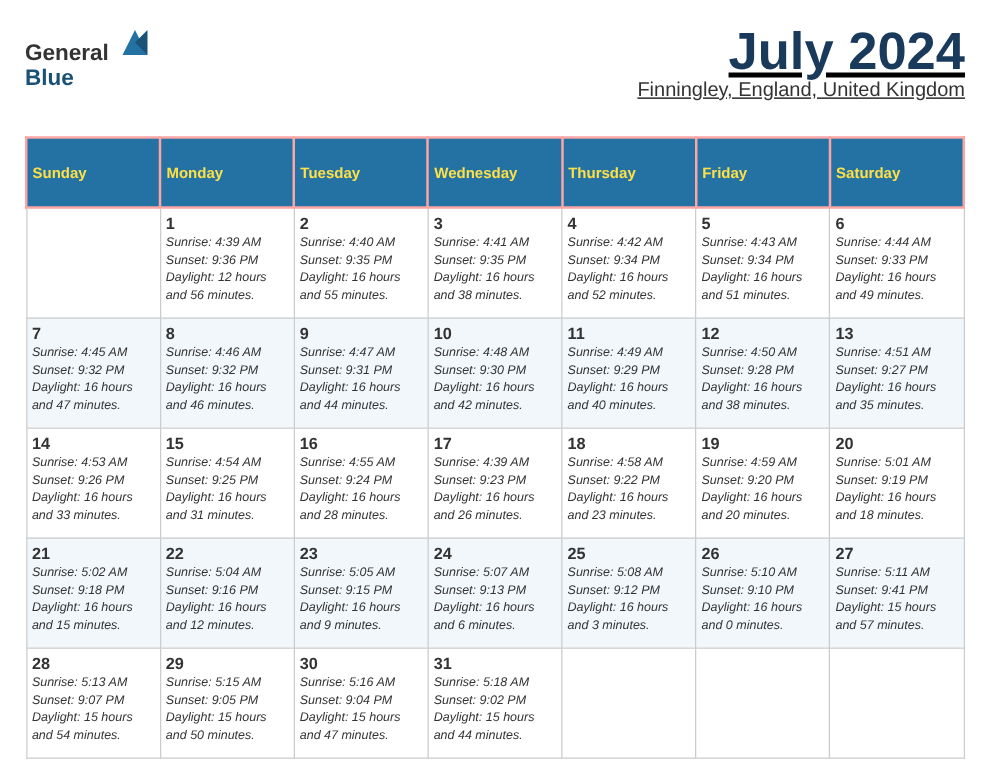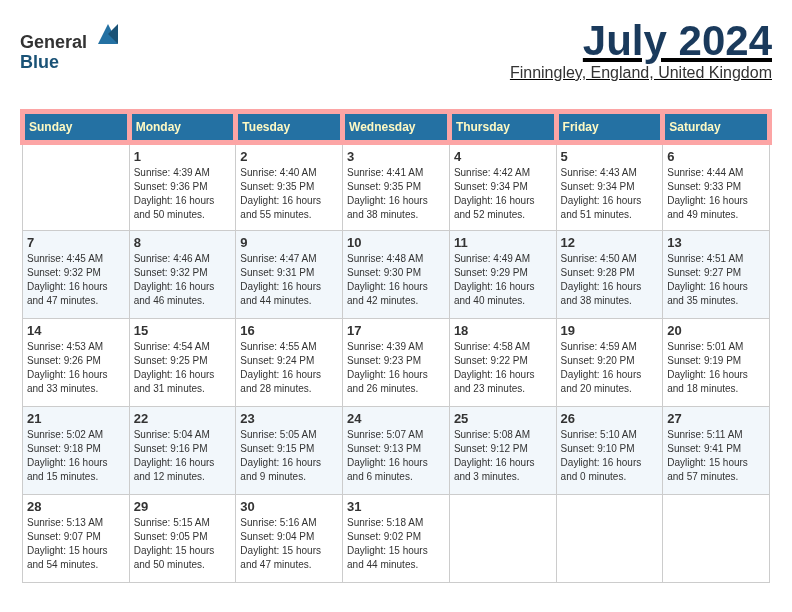--- a/index.html
+++ b/index.html
@@ -52,45 +52,46 @@
       color: #333;
       margin-top: 2px;
     }
     .calendar-table {
       width: 100%;
       border-collapse: collapse;
       font-size: 11px;
     }
     .calendar-table th {
       background-color: #2471a3;
-      color: #fef9c3;
-      padding: 6px 4px;
+      color: #fde047;
+      padding: 20px 4px;
       text-align: left;
       font-size: 12px;
       font-weight: bold;
-      border: 5px solid #fca5a5;
+      border: 2px solid #fca5a5;
     }
     .calendar-table td {
       border: 1px solid #ccc;
       vertical-align: top;
       padding: 4px 4px;
       height: 88px;
       width: 107px;
     }
     .day-number {
       font-size: 13px;
       font-weight: bold;
       color: #333;
       display: block;
       margin-bottom: 2px;
     }
     .day-info {
       font-size: 10px;
       color: #333;
       line-height: 1.4;
+      font-style: italic;
     }
     .empty-cell {
       background: #f9f9f9;
     }
     tr:nth-child(even) td {
       background-color: #f2f7fb;
     }
     tr:nth-child(odd) td {
       background-color: #fff;
     }
@@ -135,21 +136,21 @@
     </tr>
   </thead>
   <tbody id="calendar-body">
   <tr>
         <td class="empty-cell"></td>
         <td>
         <span class="day-number">1</span>
         <div class="day-info">
           <div>Sunrise: 4:39 AM</div>
           <div>Sunset: 9:36 PM</div>
-          <div>Daylight: 16 hours and 50 minutes.</div>
+          <div>Daylight: 12 hours and 56 minutes.</div>
         </div>
       </td>
         <td>
         <span class="day-number">2</span>
         <div class="day-info">
           <div>Sunrise: 4:40 AM</div>
           <div>Sunset: 9:35 PM</div>
           <div>Daylight: 16 hours and 55 minutes.</div>
         </div>
       </td>

